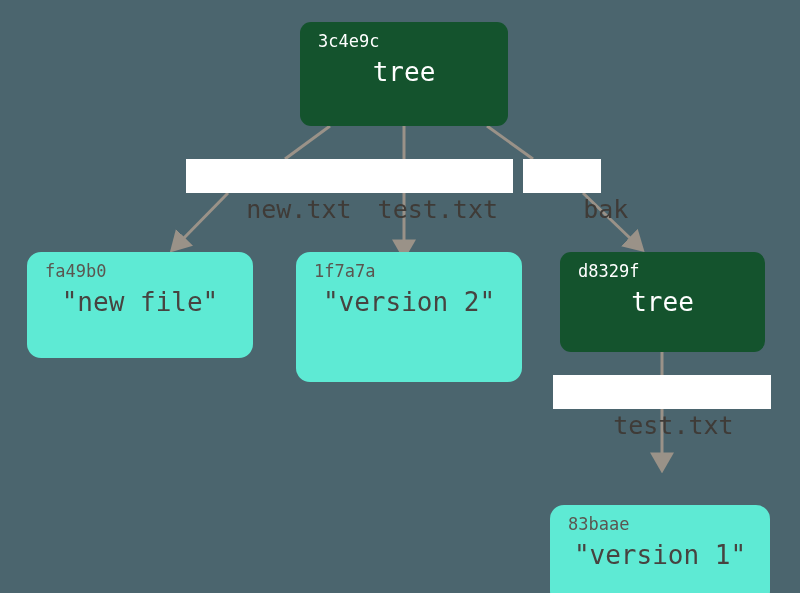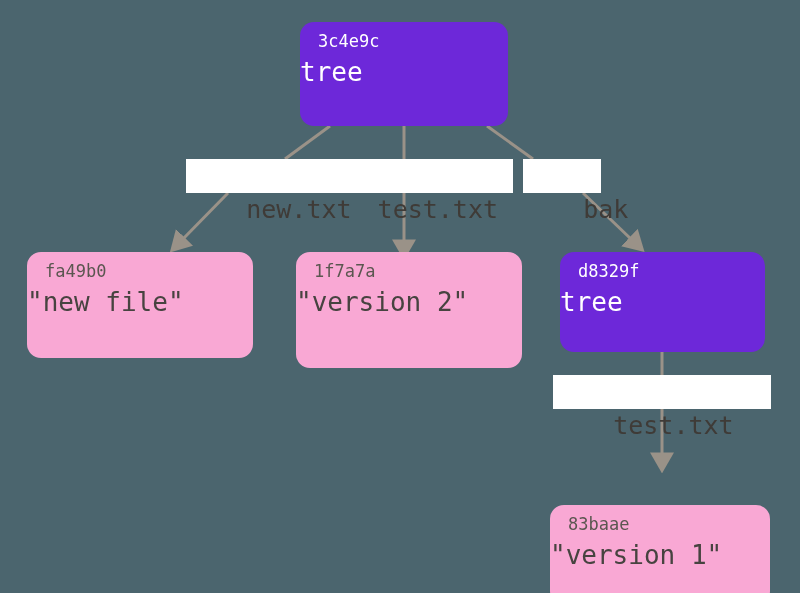--- a/index.html
+++ b/index.html
@@ -27,43 +27,45 @@
     pointer-events: none;
   }
 
   .node {
     position: absolute;
     border-radius: 14px;
     box-sizing: border-box;
     padding: 9px 0 0 0;
   }
   .node.tree {
-    background: #6d28d9;
+    background: #14532d;
+    border-radius: 11px;
   }
   .node.blob {
-    background: #f9a8d4;
+    background: #5eead4;
   }
 
   .node-hash {
     font-size: 17px;
     line-height: 20px;
     padding-left: 18px;
     letter-spacing: 0px;
     white-space: pre;
   }
   .node.tree .node-hash {
     color: #ffffff;
   }
   .node.blob .node-hash {
     color: #5b5650;
   }
 
   .node-content {
     font-size: 26px;
     line-height: 34px;
+    text-align: center;
     white-space: pre;
     margin-top: 4px;
   }
   .node.tree .node-content {
     color: #ffffff;
   }
   .node.blob .node-content {
     color: #474340;
   }
 
@@ -118,21 +120,21 @@
 
   <div class="edge-label" style="left:523px; top:159px; width:78px;">
     <span>bak</span>
   </div>
 
   <div class="node blob" style="left:27px; top:252px; width:226px; height:106px;">
     <div class="node-hash">fa49b0</div>
     <div class="node-content">"new file"</div>
   </div>
 
-  <div class="node blob" style="left:296px; top:252px; width:226px; height:116px;">
+  <div class="node blob" style="left:296px; top:252px; width:226px; height:130px;">
     <div class="node-hash">1f7a7a</div>
     <div class="node-content">"version 2"</div>
   </div>
 
   <div class="node tree" style="left:560px; top:252px; width:205px; height:100px;">
     <div class="node-hash">d8329f</div>
     <div class="node-content">tree</div>
   </div>
 
   <div class="edge-label" style="left:553px; top:375px; width:218px;">

